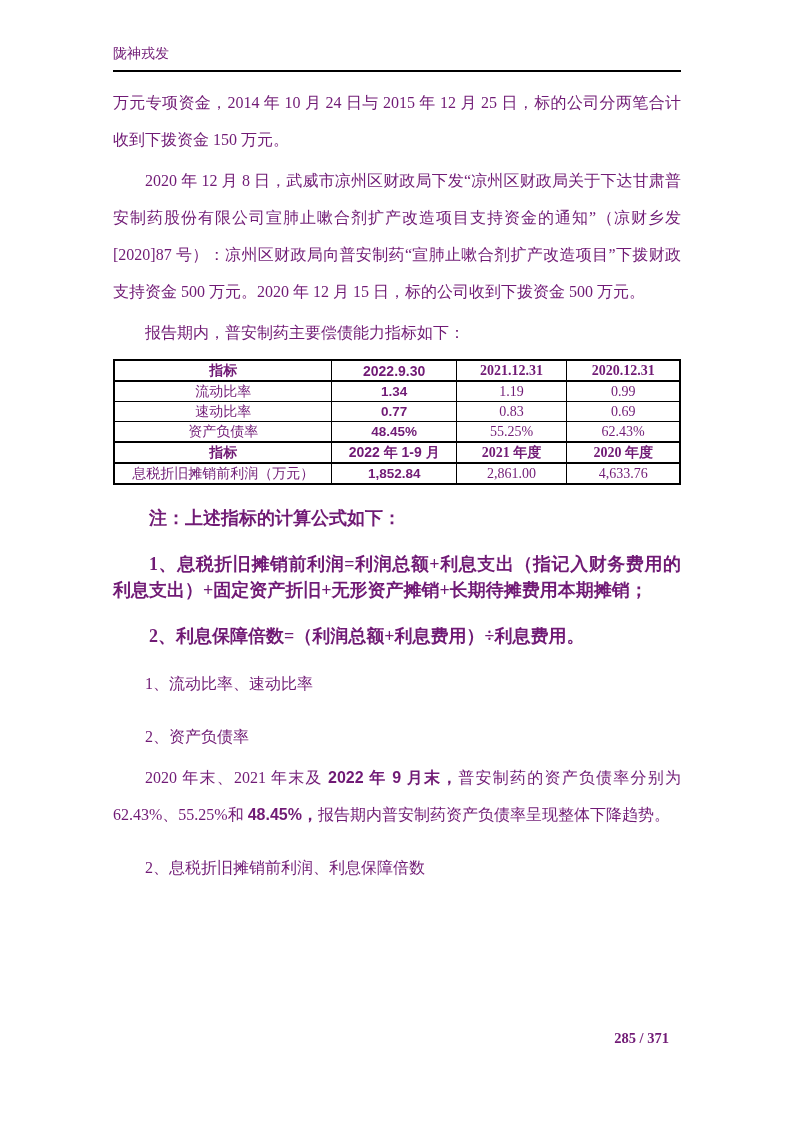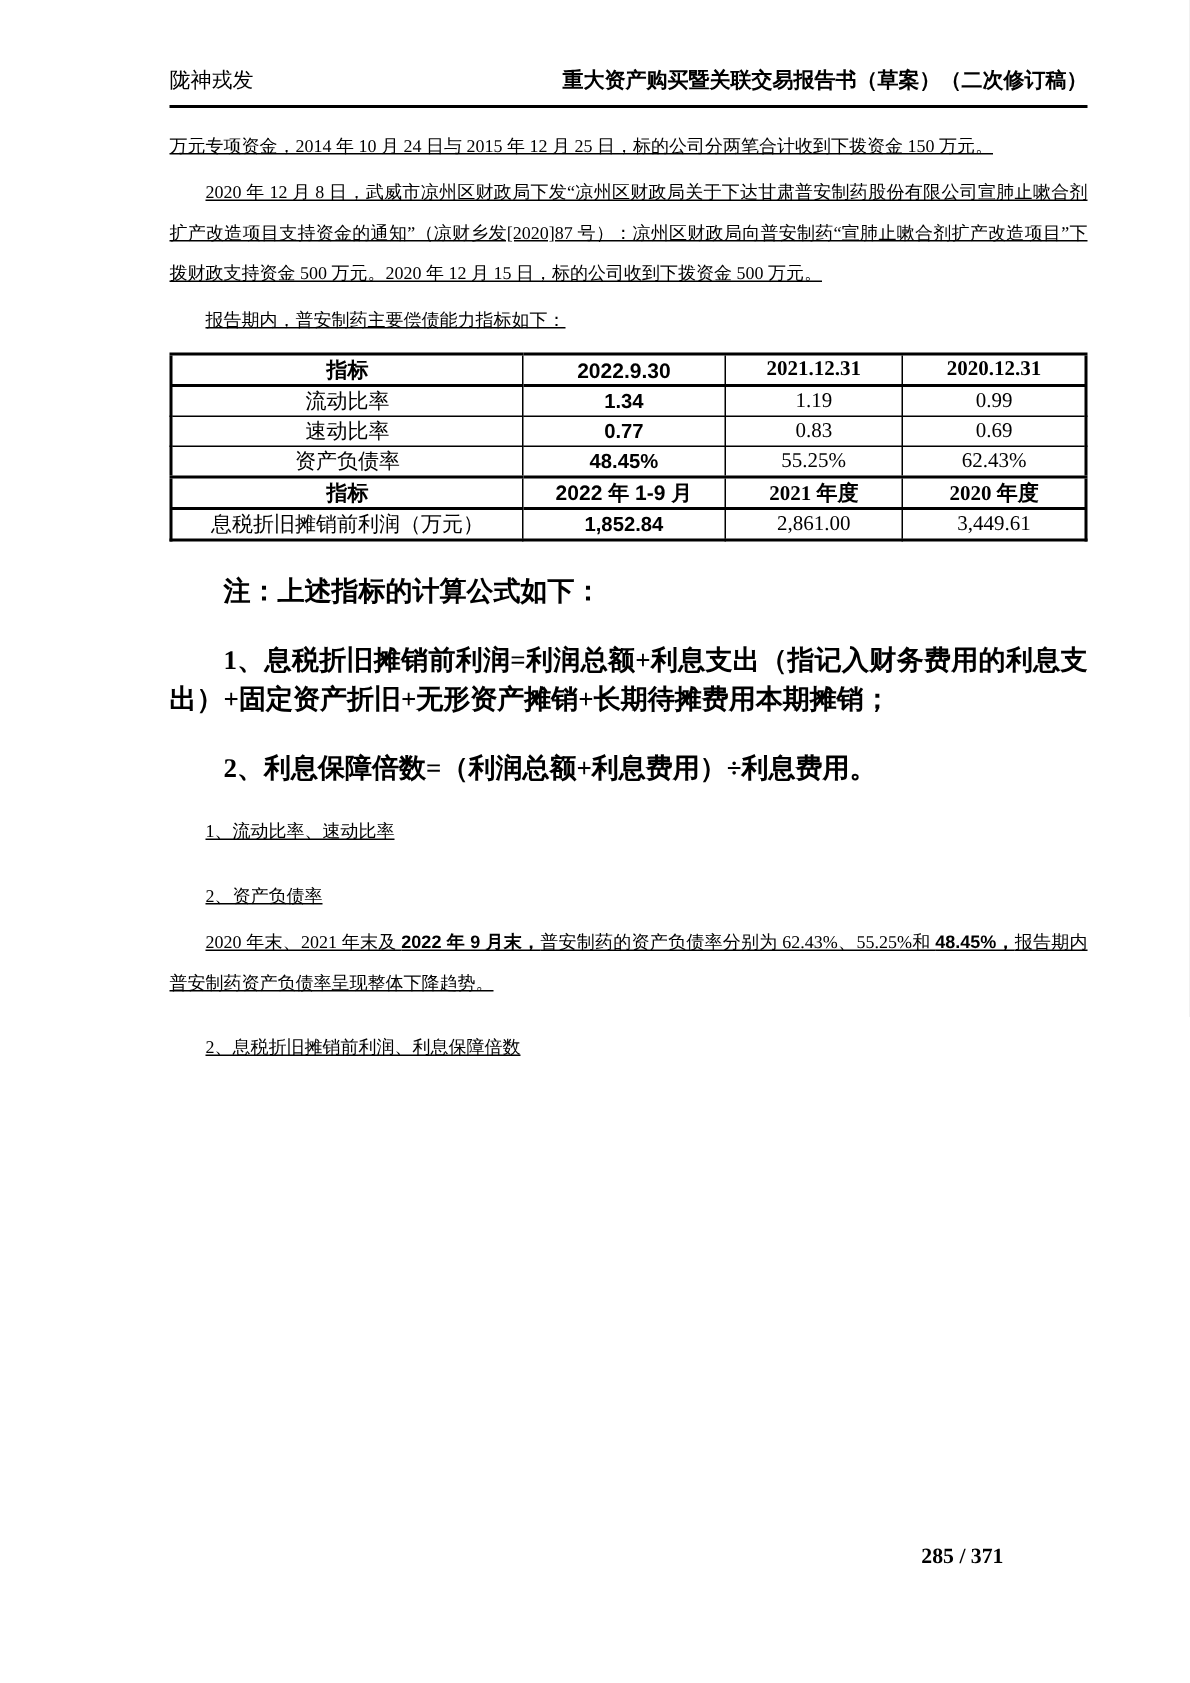--- a/index.html
+++ b/index.html
@@ -1,28 +1,28 @@
 <!DOCTYPE html>
 <html><head>
 <meta charset="utf-8">
 <style>
   html,body { margin:0; padding:0; background:#e8e8e8; }
   .page {
-    width:793px; height:1122px; margin:0 auto; background:#ffffff; color:#000000;
-    position:relative; box-sizing:border-box; padding:45px 68px 0 113px;
+    width:793px; height:1122px; margin:0 auto; background:#ffffff; color:#701a75;
+    position:relative; box-sizing:border-box; padding:45px 112px 0 113px;
     font-family:"Liberation Serif", serif; overflow:hidden;
   }
   .hdr {
     display:flex; justify-content:space-between; align-items:flex-end;
     font-size:14px; padding-bottom:7px; border-bottom:2px solid #000;
   }
   .hdr-right { font-weight:bold; }
   p.body {
-    font-size:12px; line-height:27px; text-align:justify;
-    margin:4px 0 0 0; text-indent:2em;text-decoration:underline;
+    font-size:16px; line-height:37px; text-align:justify;
+    margin:4px 0 0 0; text-indent:2em;
   }
   p.no-indent { text-indent:0; margin-top:12px; }
   h2.sec {
     font-family:"Liberation Sans", sans-serif; font-weight:bold;
     font-size:18.5px; margin:16px 0 10px 0; letter-spacing:1px;
   }
   table.tbl {
     width:100%; border-collapse:collapse; margin-top:8px;
     border:2px solid #000;
   }
@@ -46,21 +46,20 @@
     font-size:14.5px; font-weight:bold; font-family:"Liberation Serif", serif;
   }
 </style>
 </head>
 <body>
 
 <div class="page">
 
   <div class="hdr">
     <span class="hdr-left">陇神戎发</span>
-    <span class="hdr-right">重大资产购买暨关联交易报告书（草案）（二次修订稿）</span>
   </div>
 
   <p class="body no-indent">万元专项资金，2014 年 10 月 24 日与 2015 年 12 月 25 日，标的公司分两笔合计收到下拨资金 150 万元。</p>
 
   <p class="body">2020 年 12 月 8 日，武威市凉州区财政局下发“凉州区财政局关于下达甘肃普安制药股份有限公司宣肺止嗽合剂扩产改造项目支持资金的通知”（凉财乡发[2020]87 号）：凉州区财政局向普安制药“宣肺止嗽合剂扩产改造项目”下拨财政支持资金 500 万元。2020 年 12 月 15 日，标的公司收到下拨资金 500 万元。</p>
 
 
   <p class="body">报告期内，普安制药主要偿债能力指标如下：</p>
 
   <table class="tbl">
@@ -98,21 +97,21 @@
       <tr class="head">
         <td class="sans">指标</td>
         <td class="sans">2022 年 1-9 月</td>
         <td>2021 年度</td>
         <td>2020 年度</td>
       </tr>
       <tr>
         <td>息税折旧摊销前利润（万元）</td>
         <td class="v2022">1,852.84</td>
         <td>2,861.00</td>
-        <td>3,449.61</td>
+        <td>4,633.76</td>
       </tr>
     </tbody>
   </table>
 
   <p class="note">注：上述指标的计算公式如下：</p>
   <p class="note">1、息税折旧摊销前利润=利润总额+利息支出（指记入财务费用的利息支出）+固定资产折旧+无形资产摊销+长期待摊费用本期摊销；</p>
   <p class="note">2、利息保障倍数=（利润总额+利息费用）÷利息费用。</p>
 
   <p class="body sub">1、流动比率、速动比率</p>
 

